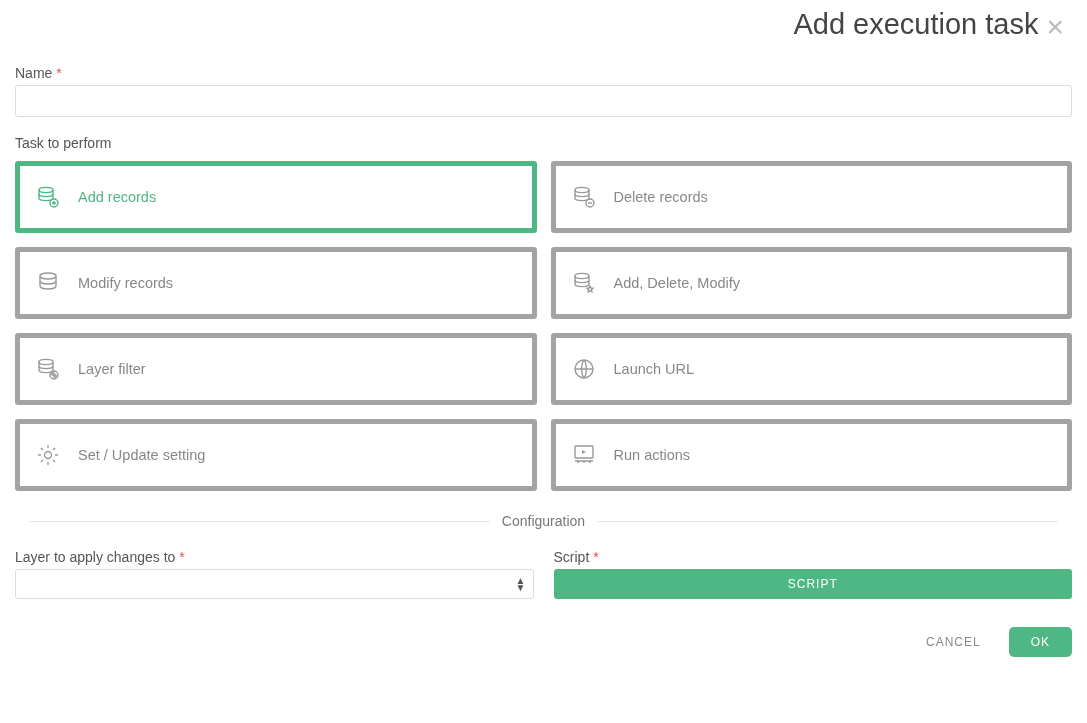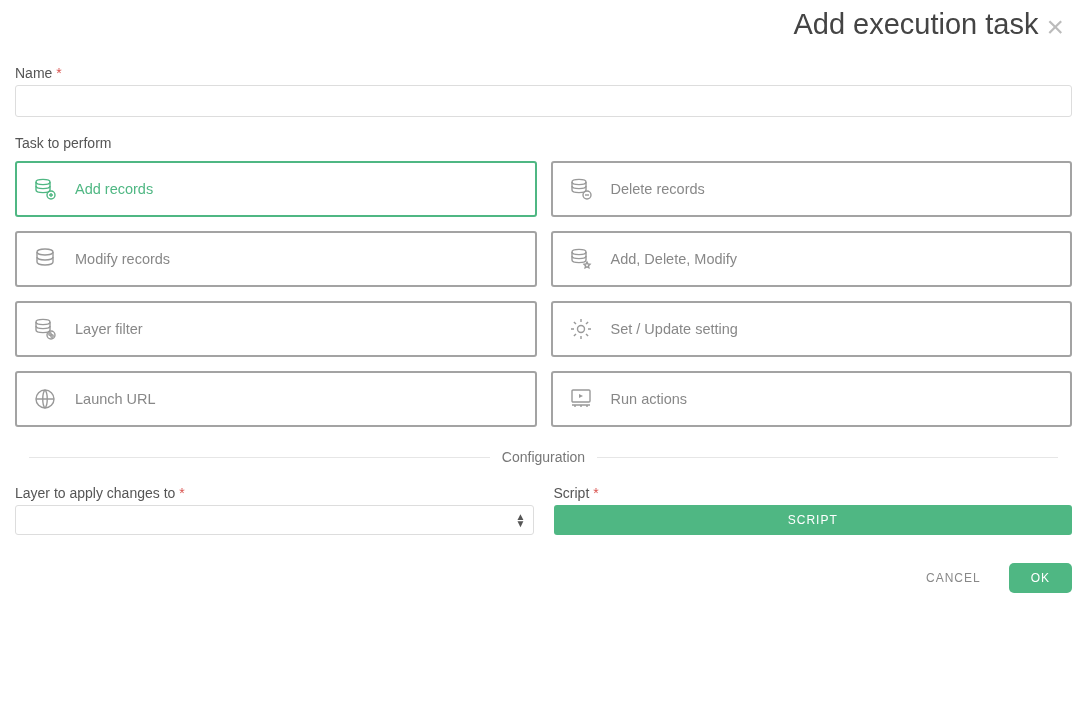--- a/index.html
+++ b/index.html
@@ -53,23 +53,23 @@
     background:#fff;
   }
   .task-grid {
     display: grid;
     grid-template-columns: 1fr 1fr;
     gap: 14px;
     margin-top: 10px;
     margin-bottom: 22px;
   }
   .task-card {
-    border: 2px solid #a3a3a3;
+    border: 5px solid #a3a3a3;
     border-radius: 3px;
-    height: 56px;
+    height: 72px;
     display: flex;
     align-items: center;
     padding: 0 16px;
     cursor: pointer;
     color: #888;
   }
   .task-card.selected {
     border-color: #4fb783;
     color: #4fb783;
   }
@@ -245,32 +245,32 @@
       <path d="M3 9 c0 1.5 3.1 2.6 7 2.6 s7-1.1 7-2.6"></path>
       <circle cx="18" cy="18" r="4"></circle>
       <circle cx="17" cy="17" r="1.2"></circle>
       <circle cx="19" cy="19" r="1.2"></circle>
     </svg>
     <span class="task-label">Layer filter</span>
   </div>
 
   <div class="task-card">
     <svg class="task-icon" viewBox="0 0 24 24">
+      <circle cx="12" cy="12" r="9"></circle>
+      <path d="M3 12 h18 M12 3 c3 3 3 15 0 18 M12 3 c-3 3 -3 15 0 18"></path>
+    </svg>
+    <span class="task-label">Launch URL</span>
+  </div>
+
+  <div class="task-card">
+    <svg class="task-icon" viewBox="0 0 24 24">
       <circle cx="12" cy="12" r="3.5"></circle>
       <path d="M12 2 v3 M12 19 v3 M2 12 h3 M19 12 h3 M4.9 4.9 l2.1 2.1 M17 17 l2.1 2.1 M4.9 19.1 l2.1-2.1 M17 7 l2.1-2.1"></path>
     </svg>
     <span class="task-label">Set / Update setting</span>
-  </div>
-
-  <div class="task-card">
-    <svg class="task-icon" viewBox="0 0 24 24">
-      <circle cx="12" cy="12" r="9"></circle>
-      <path d="M3 12 h18 M12 3 c3 3 3 15 0 18 M12 3 c-3 3 -3 15 0 18"></path>
-    </svg>
-    <span class="task-label">Launch URL</span>
   </div>
 
   <div class="task-card halfwidth">
     <svg class="task-icon" viewBox="0 0 24 24">
       <rect x="3" y="3" width="18" height="12" rx="1"></rect>
       <path d="M10 7 l4 2 -4 2 z" fill="#999" stroke="none"></path>
       <path d="M3 18 h18 M6 18 v2 M12 18 v2 M18 18 v2"></path>
     </svg>
     <span class="task-label">Run actions</span>
   </div>

